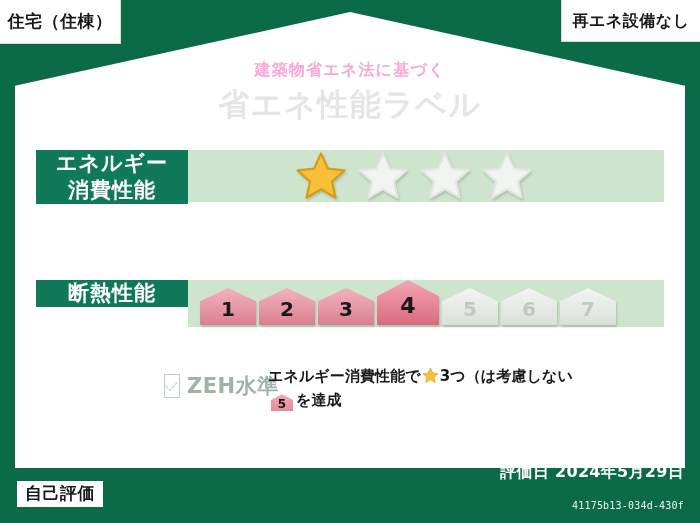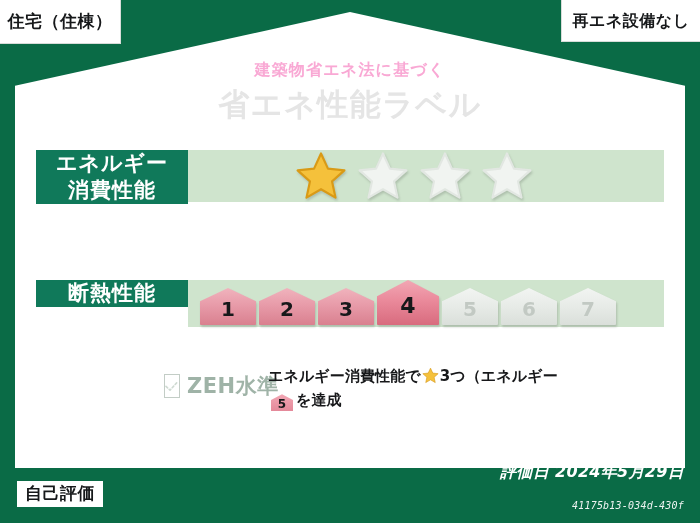--- a/index.html
+++ b/index.html
@@ -270,21 +270,20 @@
     font-weight: 700;
     letter-spacing: 0.2px;
     white-space: nowrap;
   }
   #footer-right {
     position: absolute;
     right: 16px;
     bottom: 12px;
     text-align: right;
     color: #ffffff;
-    font-style: italic;
   }
   #eval-date {
     font-size: 16px;
     font-weight: 700;
     letter-spacing: 0.3px;
     line-height: 1.25;
     white-space: nowrap;
   }
   #doc-id {
     font-size: 10px;
@@ -381,21 +380,21 @@
       <span id="zeh-box">
         <svg width="14" height="12" viewBox="0 0 14 12" aria-hidden="true">
           <path d="M1 6.4 L5 10.2 L13 1.4" fill="none" stroke="#cfdad2" stroke-width="1.6" stroke-linecap="round" stroke-linejoin="round" stroke-dasharray="2.2 2.2"></path>
         </svg>
       </span>
       <span id="zeh-text">ZEH水準</span>
     </div>
     <div id="zeh-desc">
       <span>エネルギー消費性能で</span><svg class="inline-star" width="17" height="17" viewBox="0 0 24 24" aria-hidden="true">
           <path d="M12 1.6 L15.2 8.6 L22.8 9.4 L17.1 14.5 L18.7 22 L12 18.1 L5.3 22 L6.9 14.5 L1.2 9.4 L8.8 8.6 Z" fill="#f5c13b" stroke="#d79a1c" stroke-width="0.9" stroke-linejoin="round"></path>
-        </svg><span>3つ（エネルギー</span><br>
+        </svg><span>3つ（は考慮しない</span><br>
       <span class="inline-grade"><span class="shape"></span><span class="num">5</span></span><span>を達成</span>
     </div>
   </div>
 
   <div id="footer-left">
     <span id="self-eval-badge">自己評価</span>
   </div>
   <div id="footer-right">
     <div id="eval-date">評価日 2024年5月29日</div>
     <div id="doc-id">41175b13-034d-430f</div>

